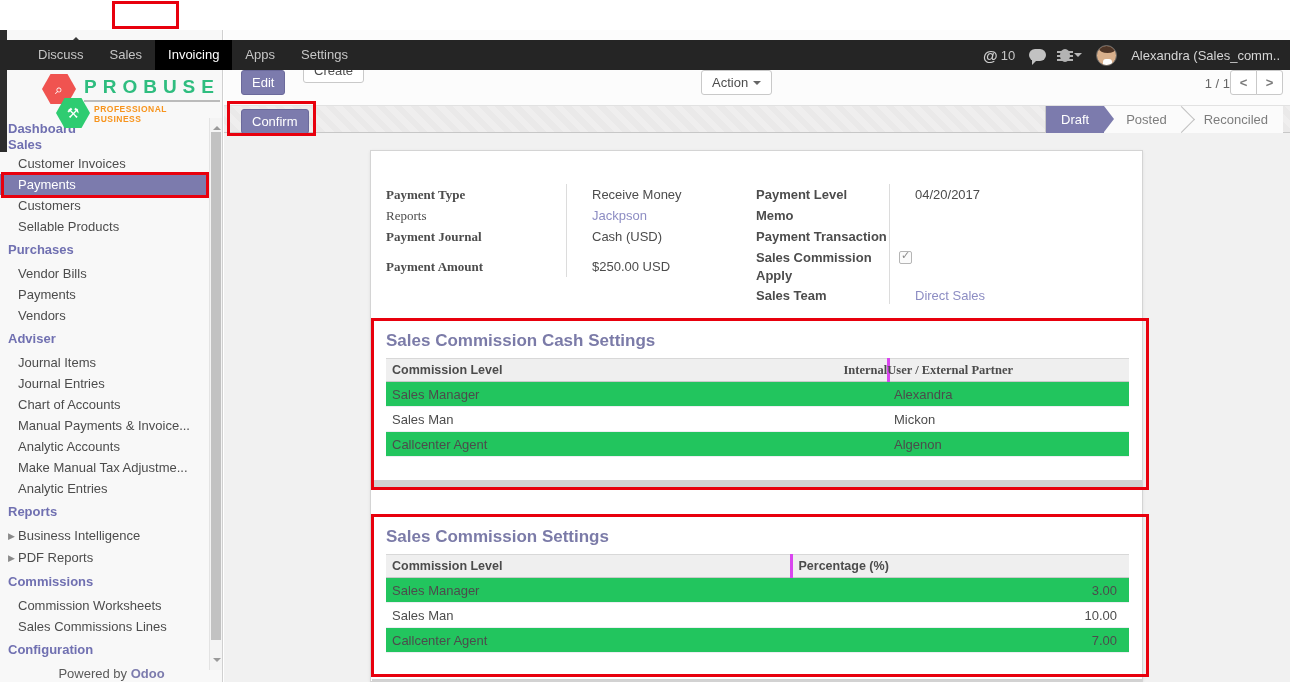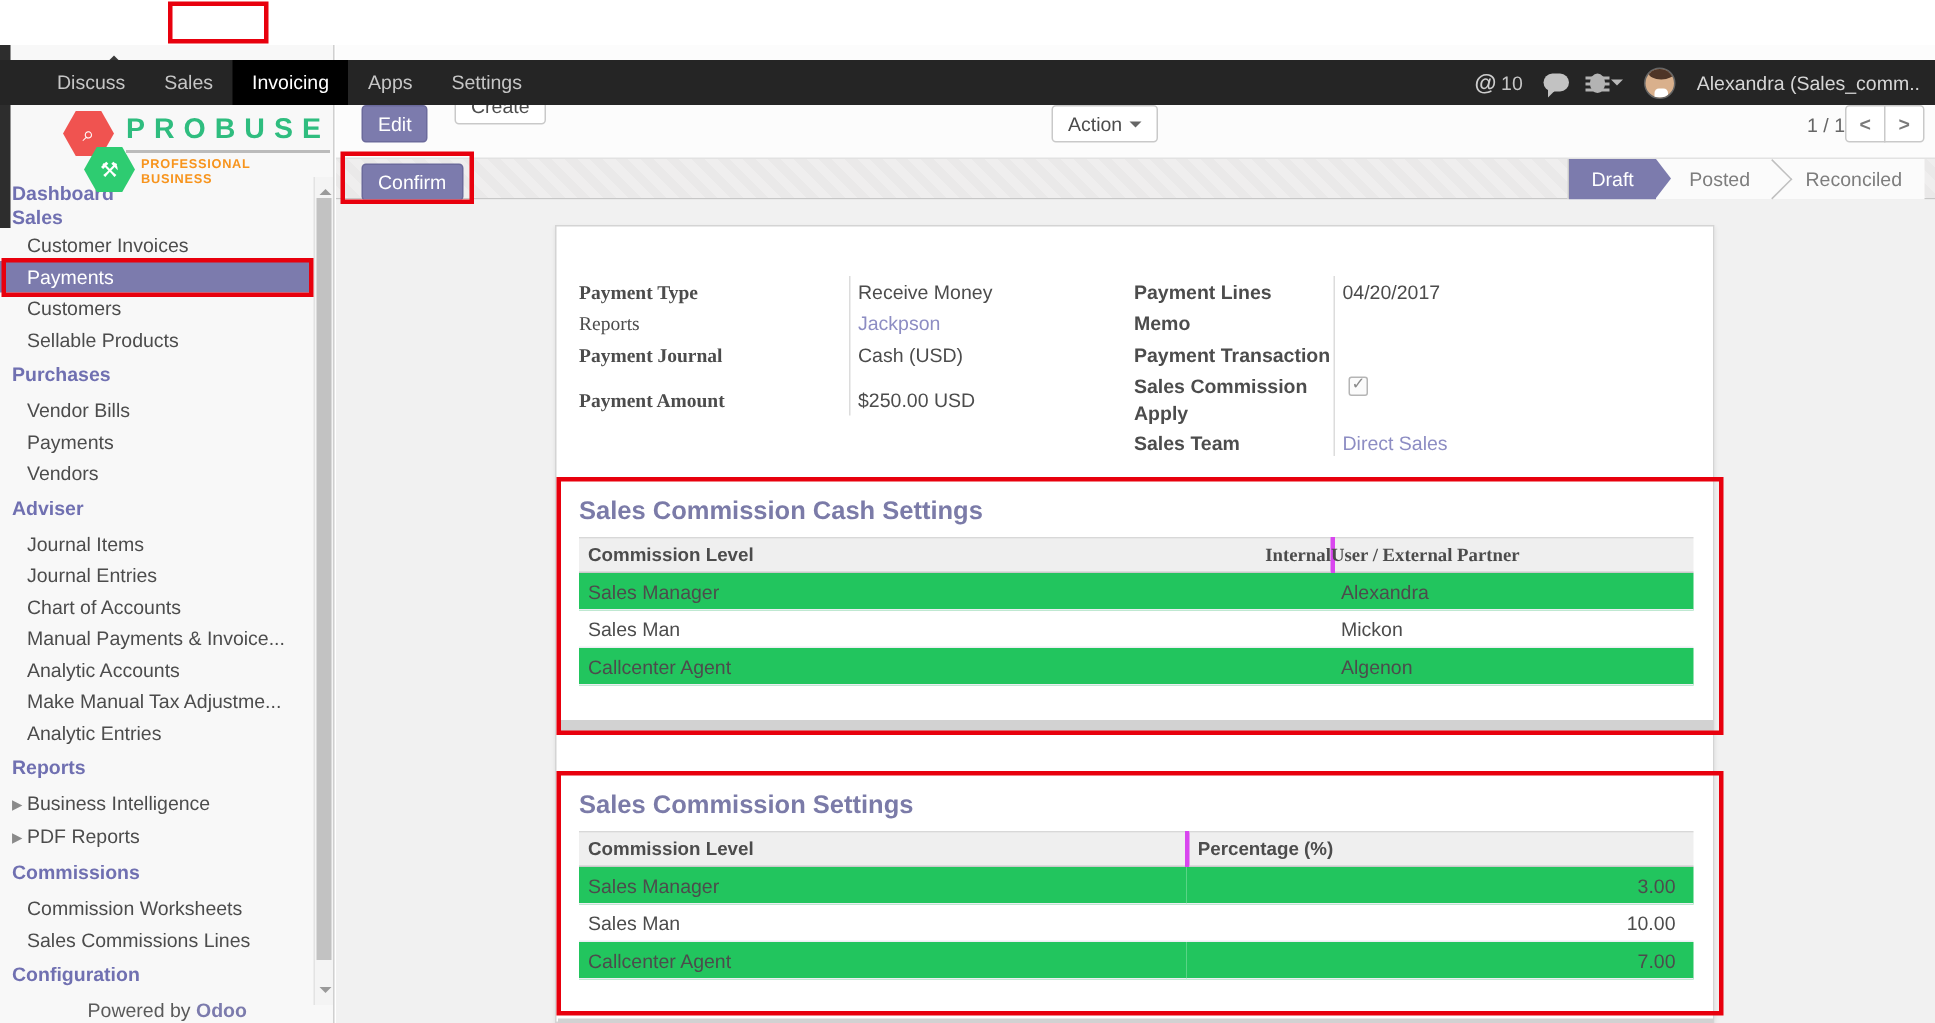--- a/index.html
+++ b/index.html
@@ -89,21 +89,21 @@
   .fgroup.leftg { left:15px; top:33px; width:350px; }
   .fgroup.rightg { left:385px; top:33px; width:370px; }
   .vline { position:absolute; width:1px; background:#dcdcdc; }
   .leftg .vline { left:180px; top:0; height:93px; }
   .rightg .vline { left:133px; top:0; height:120px; }
   .frow { display:flex; min-height:21px; align-items:flex-start; }
   .flabel { font-size:13px; line-height:21px; }
   .flabel.bold { font-weight:bold; }
   .leftg .flabel { width:180px;font-family:Liberation Serif, serif; }
   .rightg .flabel { width:133px; }
-  .fvalue { font-size:13px; line-height:21px; padding-left:6px; }
+  .fvalue { font-size:13px; line-height:21px; padding-left:26px; }
   .fvalue.link { color:#8d8dc3; cursor:pointer; }
   .frow.gap { margin-top:9px; }
   .twoline { line-height:18px; padding-top:2px; }
   .checkbox { width:13px; height:13px; border:1px solid #b5b5b5; background:#fbfbfb; border-radius:2px; margin:4px 0 0 10px; position:relative; }
   .checkbox.checked::after { content:'\2713'; position:absolute; left:1px; top:-3px; font-size:11px; color:#8a8a8a; }
 
   .sec-title { position:absolute; left:15px; font-size:17px; font-weight:bold; color:#7b7ba8; }
   .otable { position:absolute; left:15px; width:743px; border-collapse:collapse; table-layout:fixed; }
   .otable th { background:#efefef; border-top:1px solid #d8d8d8; border-bottom:1px solid #cacaca; font-size:12.5px; font-weight:bold; text-align:left; height:23px; padding:0 6px; color:#4c4c4c; }
   .otable th + th { border-left:3px solid #d946ef; }
@@ -241,21 +241,21 @@
         </div>
         <div class="frow gap">
           <span class="flabel bold">Payment Amount</span>
           <span class="fvalue">$250.00 USD</span>
         </div>
       </div>
 
       <div class="fgroup rightg">
         <div class="vline"></div>
         <div class="frow">
-          <span class="flabel bold">Payment Lines</span>
+          <span class="flabel bold">Payment Level</span>
           <span class="fvalue">04/20/2017</span>
         </div>
         <div class="frow">
           <span class="flabel bold">Memo</span>
           <span class="fvalue"></span>
         </div>
         <div class="frow">
           <span class="flabel bold">Payment Transaction</span>
           <span class="fvalue"></span>
         </div>

